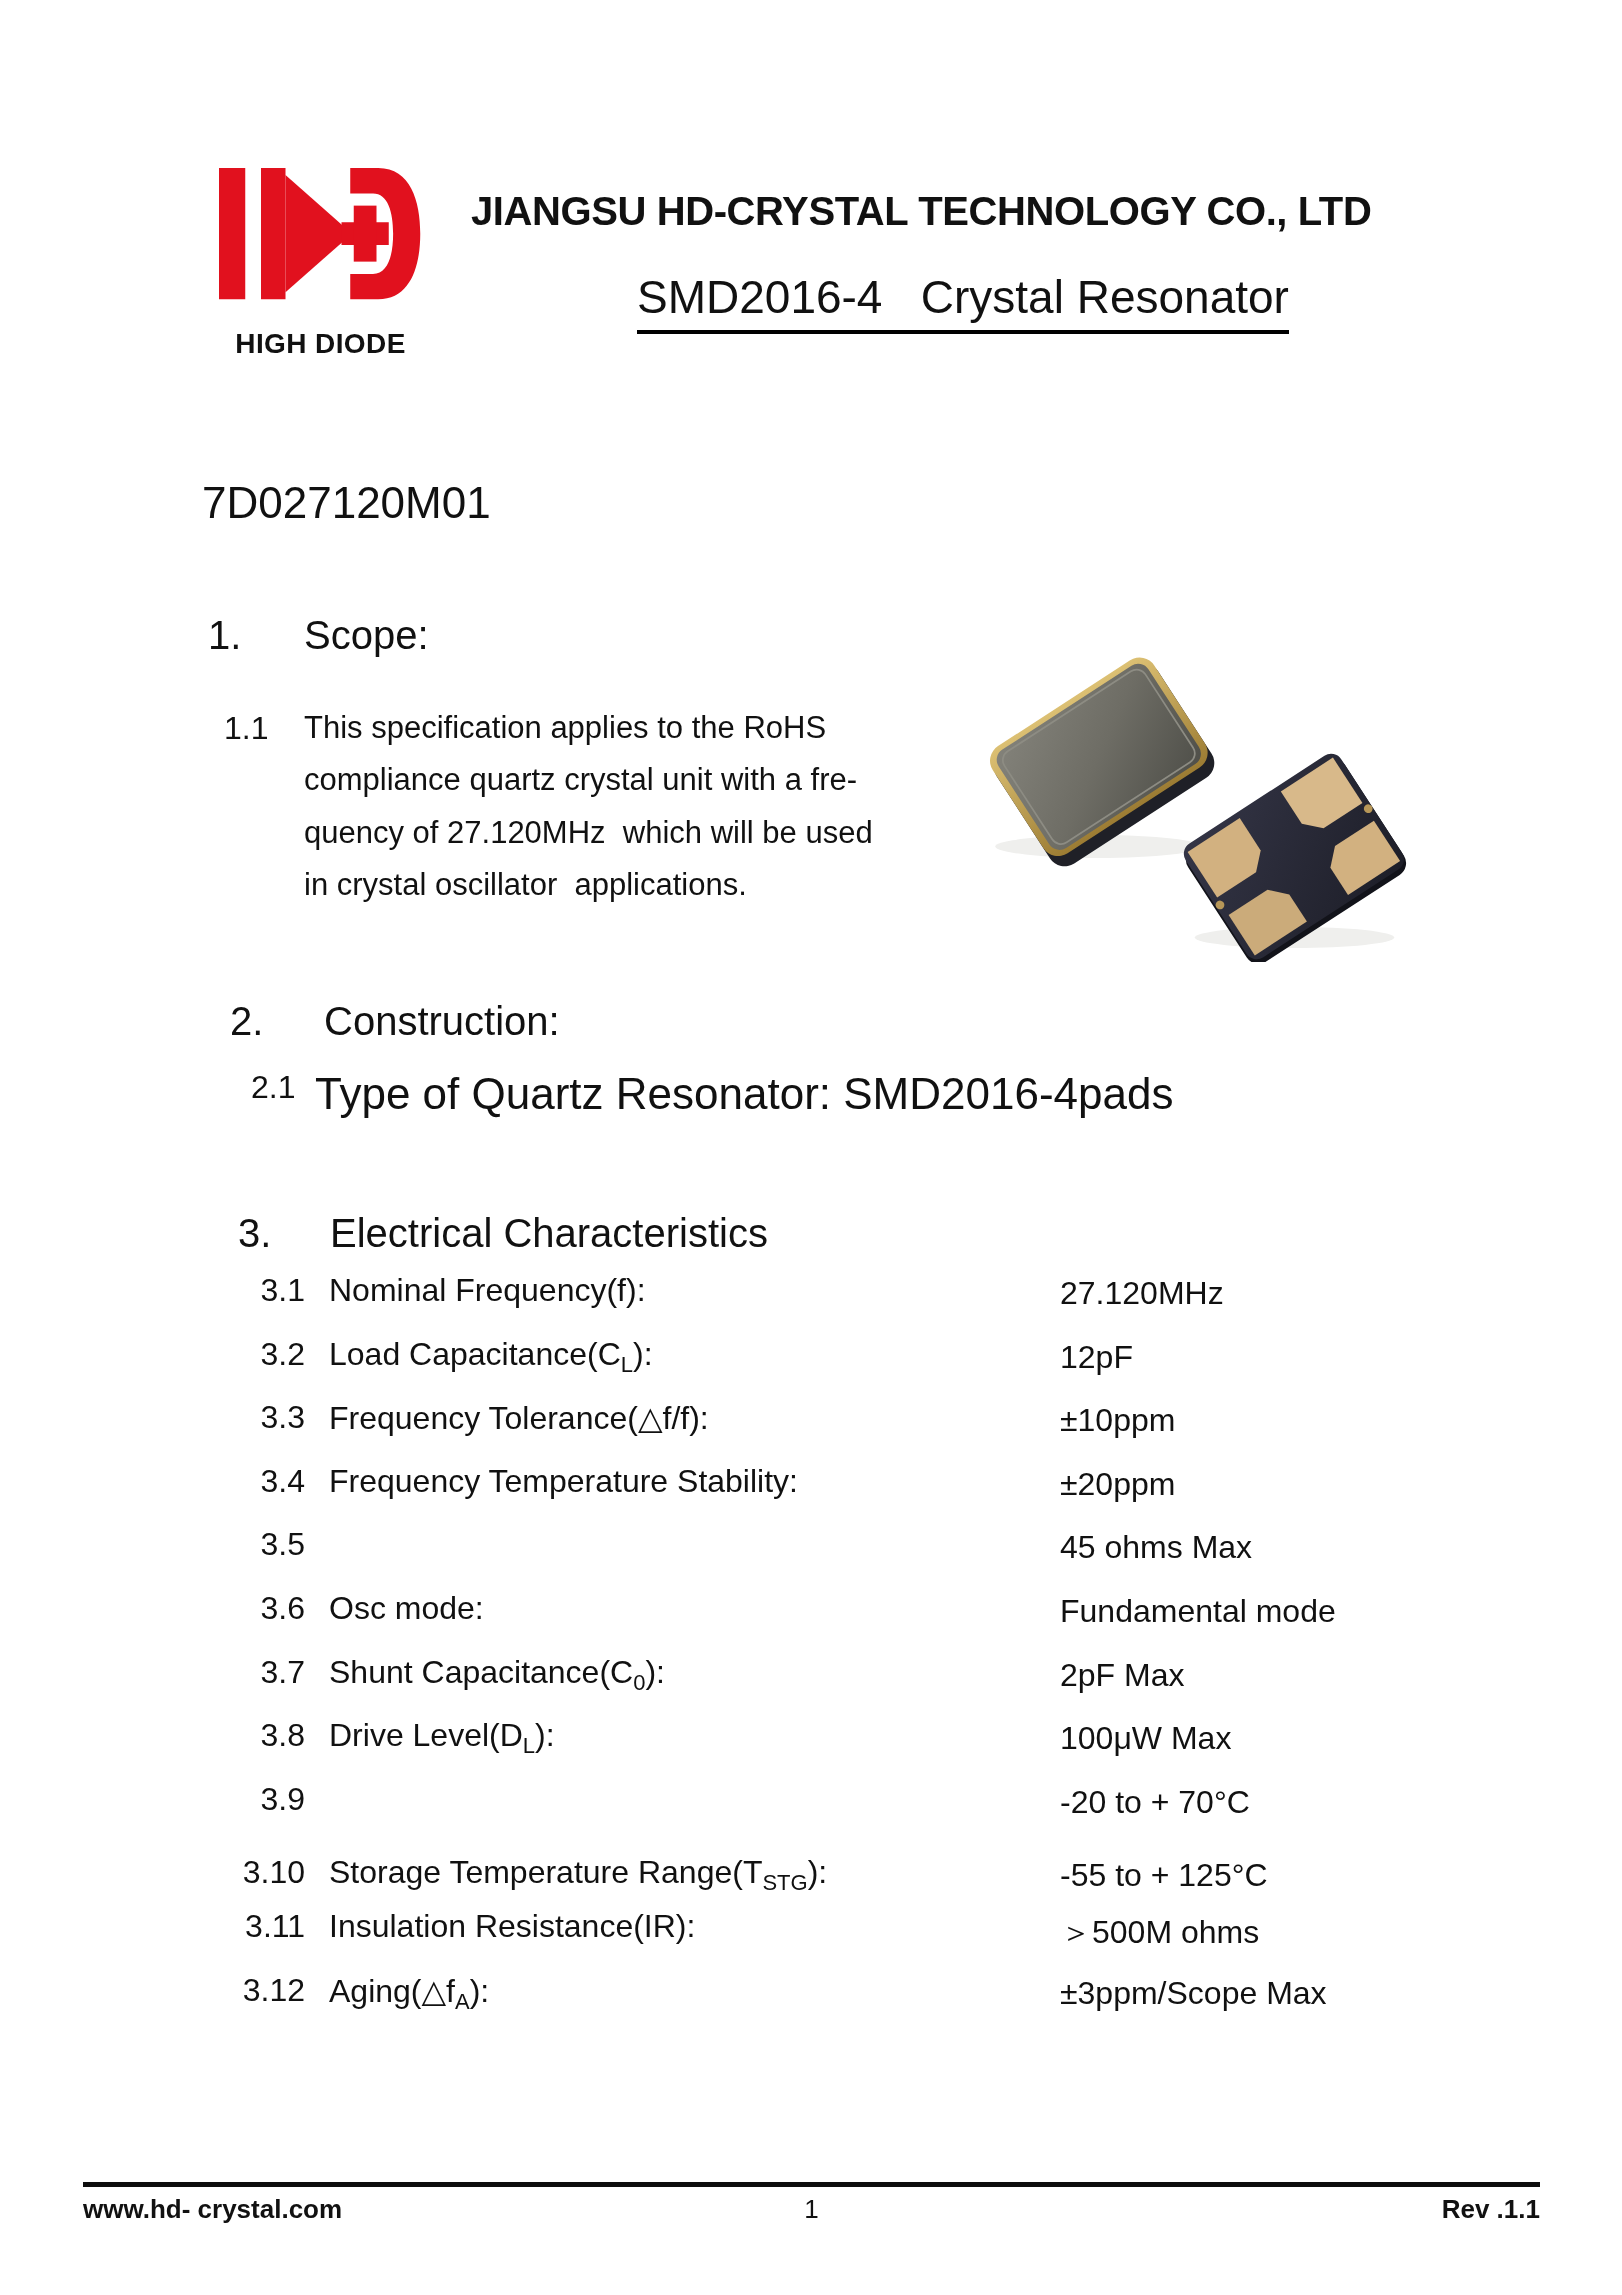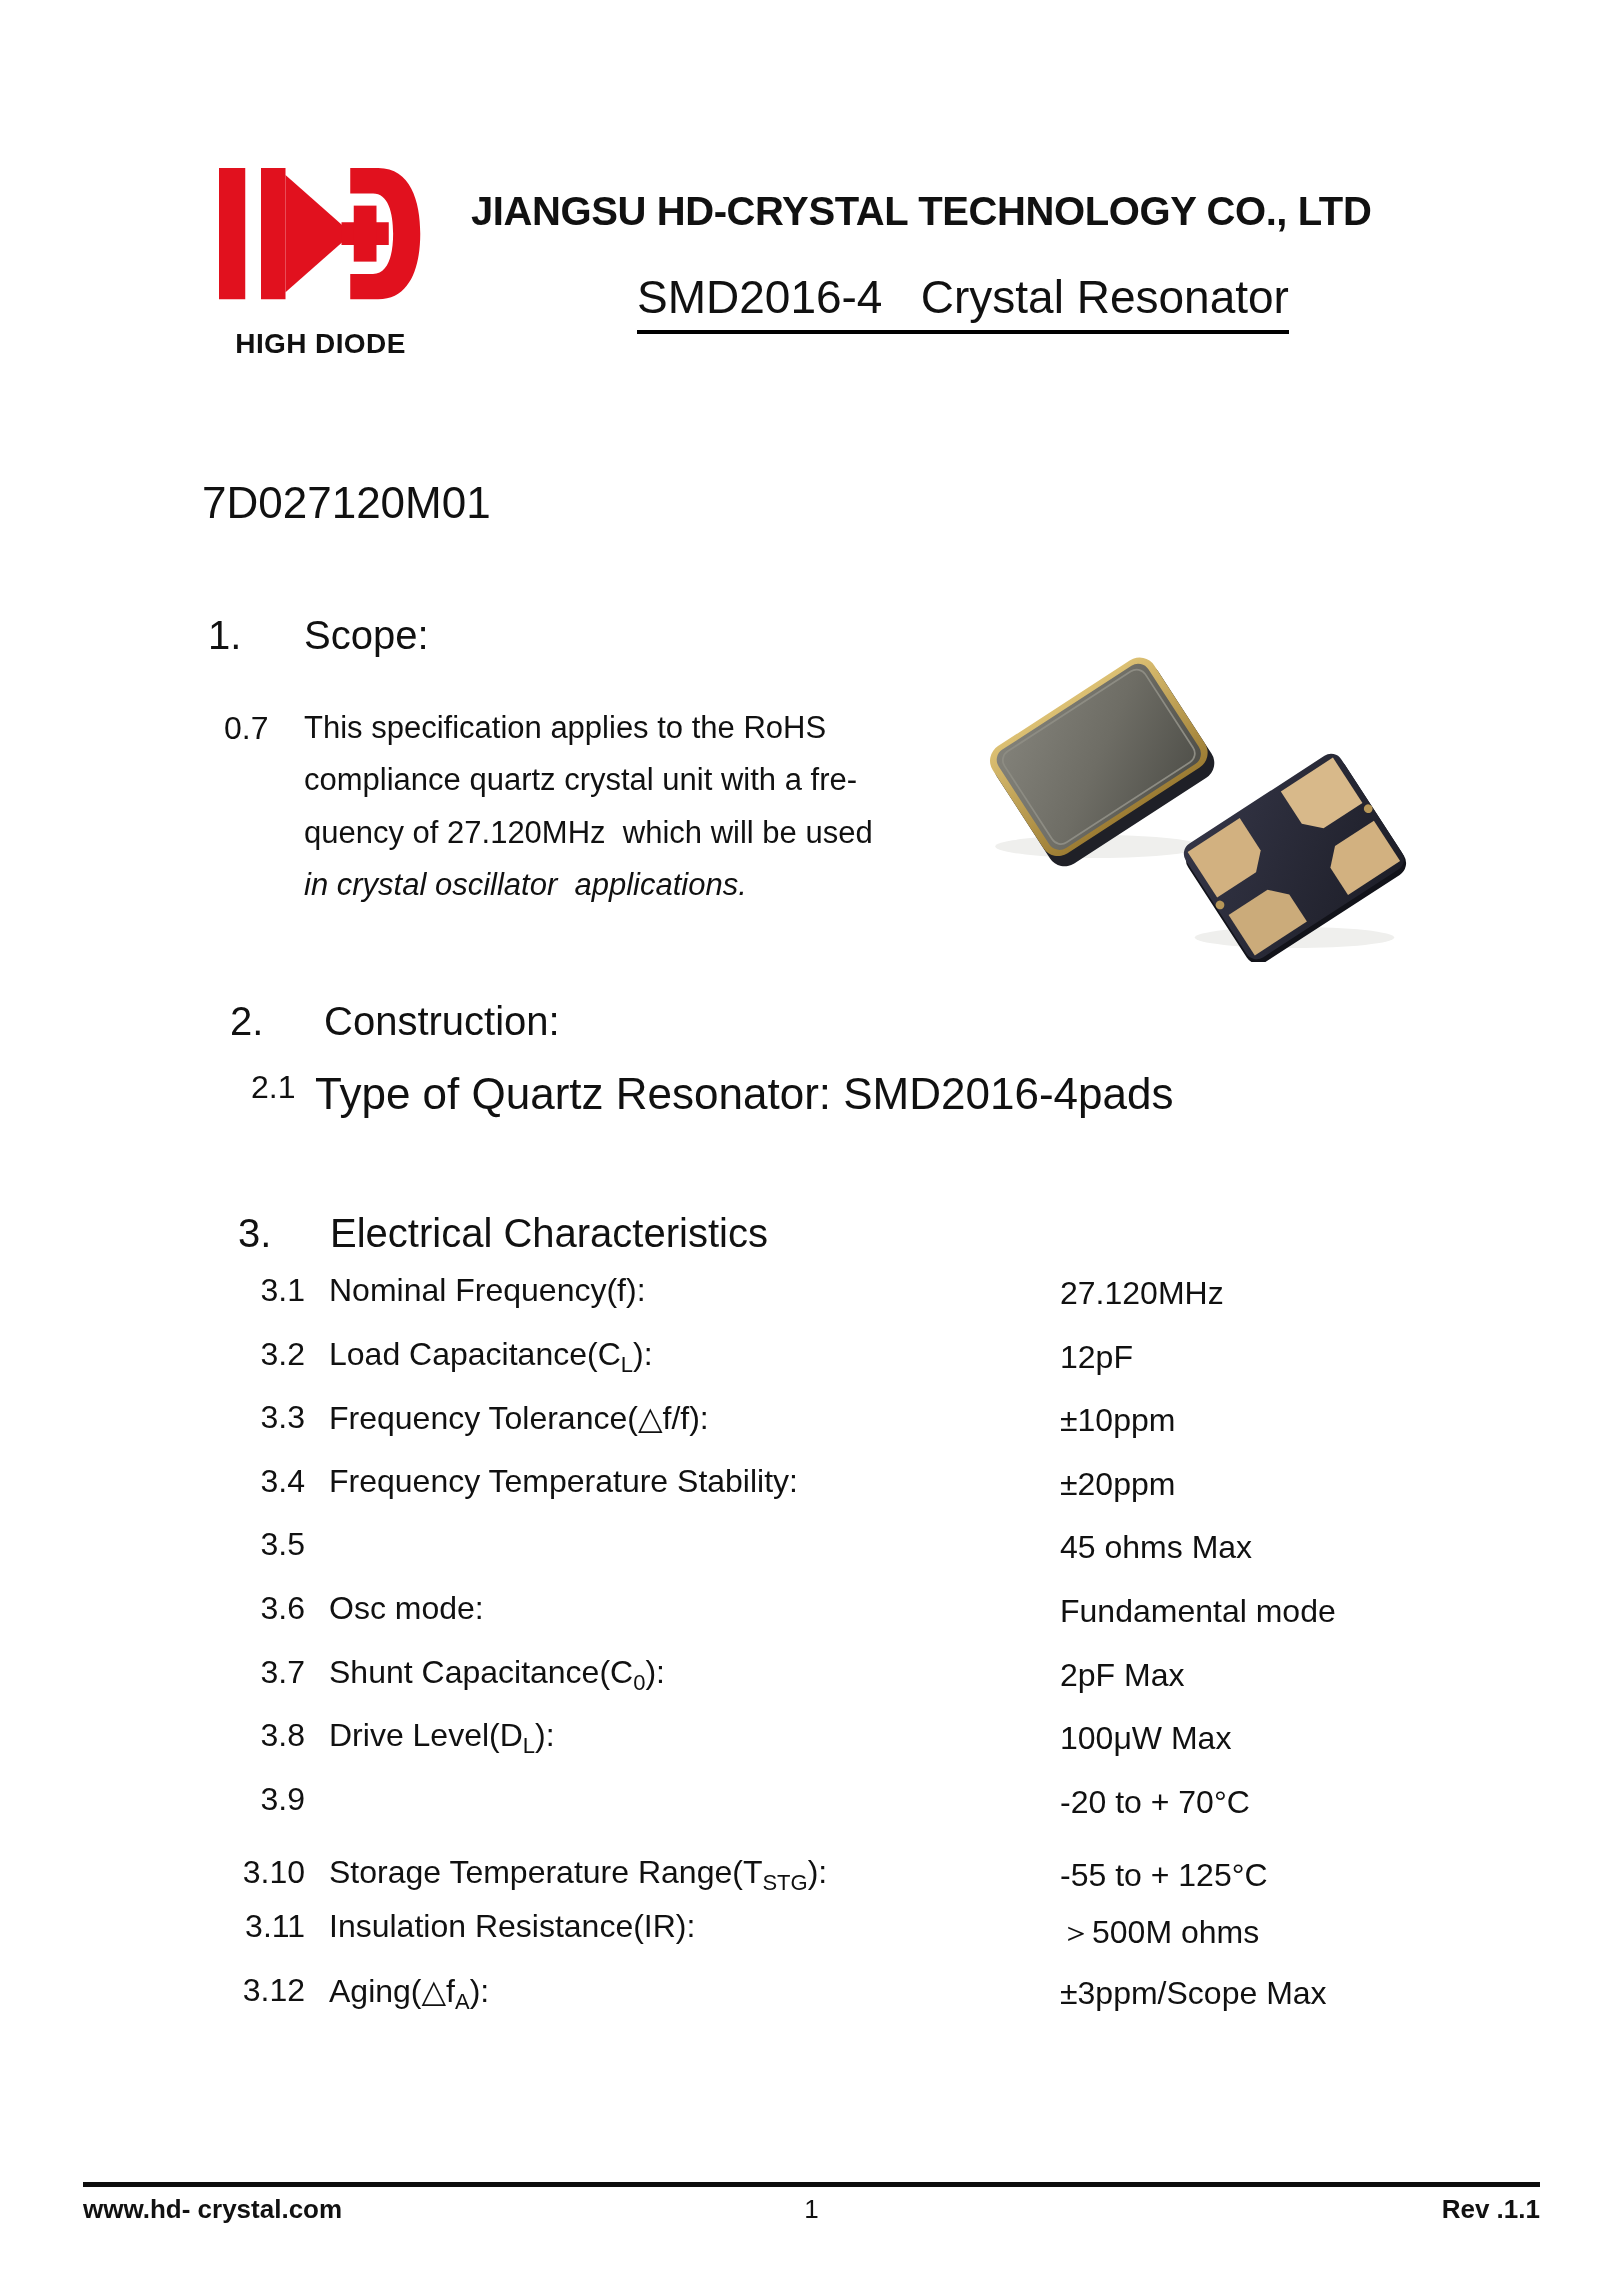--- a/index.html
+++ b/index.html
@@ -54,25 +54,25 @@
 <div class="abs logo-wordmark">HIGH DIODE</div>
 
 <div class="abs company-title">JIANGSU HD-CRYSTAL TECHNOLOGY CO., LTD</div>
 <div class="abs product-title">SMD2016-4   Crystal Resonator</div>
 
 <div class="abs part-number">7D027120M01</div>
 
 <span class="abs sec-num" style="left:208px;top:613px;">1.</span>
 <span class="abs sec-title" style="left:304px;top:613px;">Scope:</span>
 
-<span class="abs scope-item-num">0.7</span>
+<span class="abs scope-item-num">1.1</span>
 <div class="abs scope-line" style="top:710px;">This specification applies to the RoHS</div>
 <div class="abs scope-line" style="top:762px;">compliance quartz crystal unit with a fre-</div>
 <div class="abs scope-line" style="top:815px;">quency of 27.120MHz  which will be used</div>
-<div class="abs scope-line" style="top:867px;font-style:italic;">in crystal oscillator  applications.</div>
+<div class="abs scope-line" style="top:867px;">in crystal oscillator  applications.</div>
 
 <svg class="abs" style="left:951px;top:647px;" width="491" height="315" viewBox="0 0 560 360">
   <defs>
     <linearGradient id="lidGrad" x1="0" y1="0" x2="1" y2="1">
       <stop offset="0" stop-color="#83827a"></stop>
       <stop offset="0.5" stop-color="#6e6d65"></stop>
       <stop offset="1" stop-color="#4f4f49"></stop>
     </linearGradient>
     <linearGradient id="rimGrad" x1="0" y1="0" x2="0" y2="1">
       <stop offset="0" stop-color="#dcc073"></stop>

